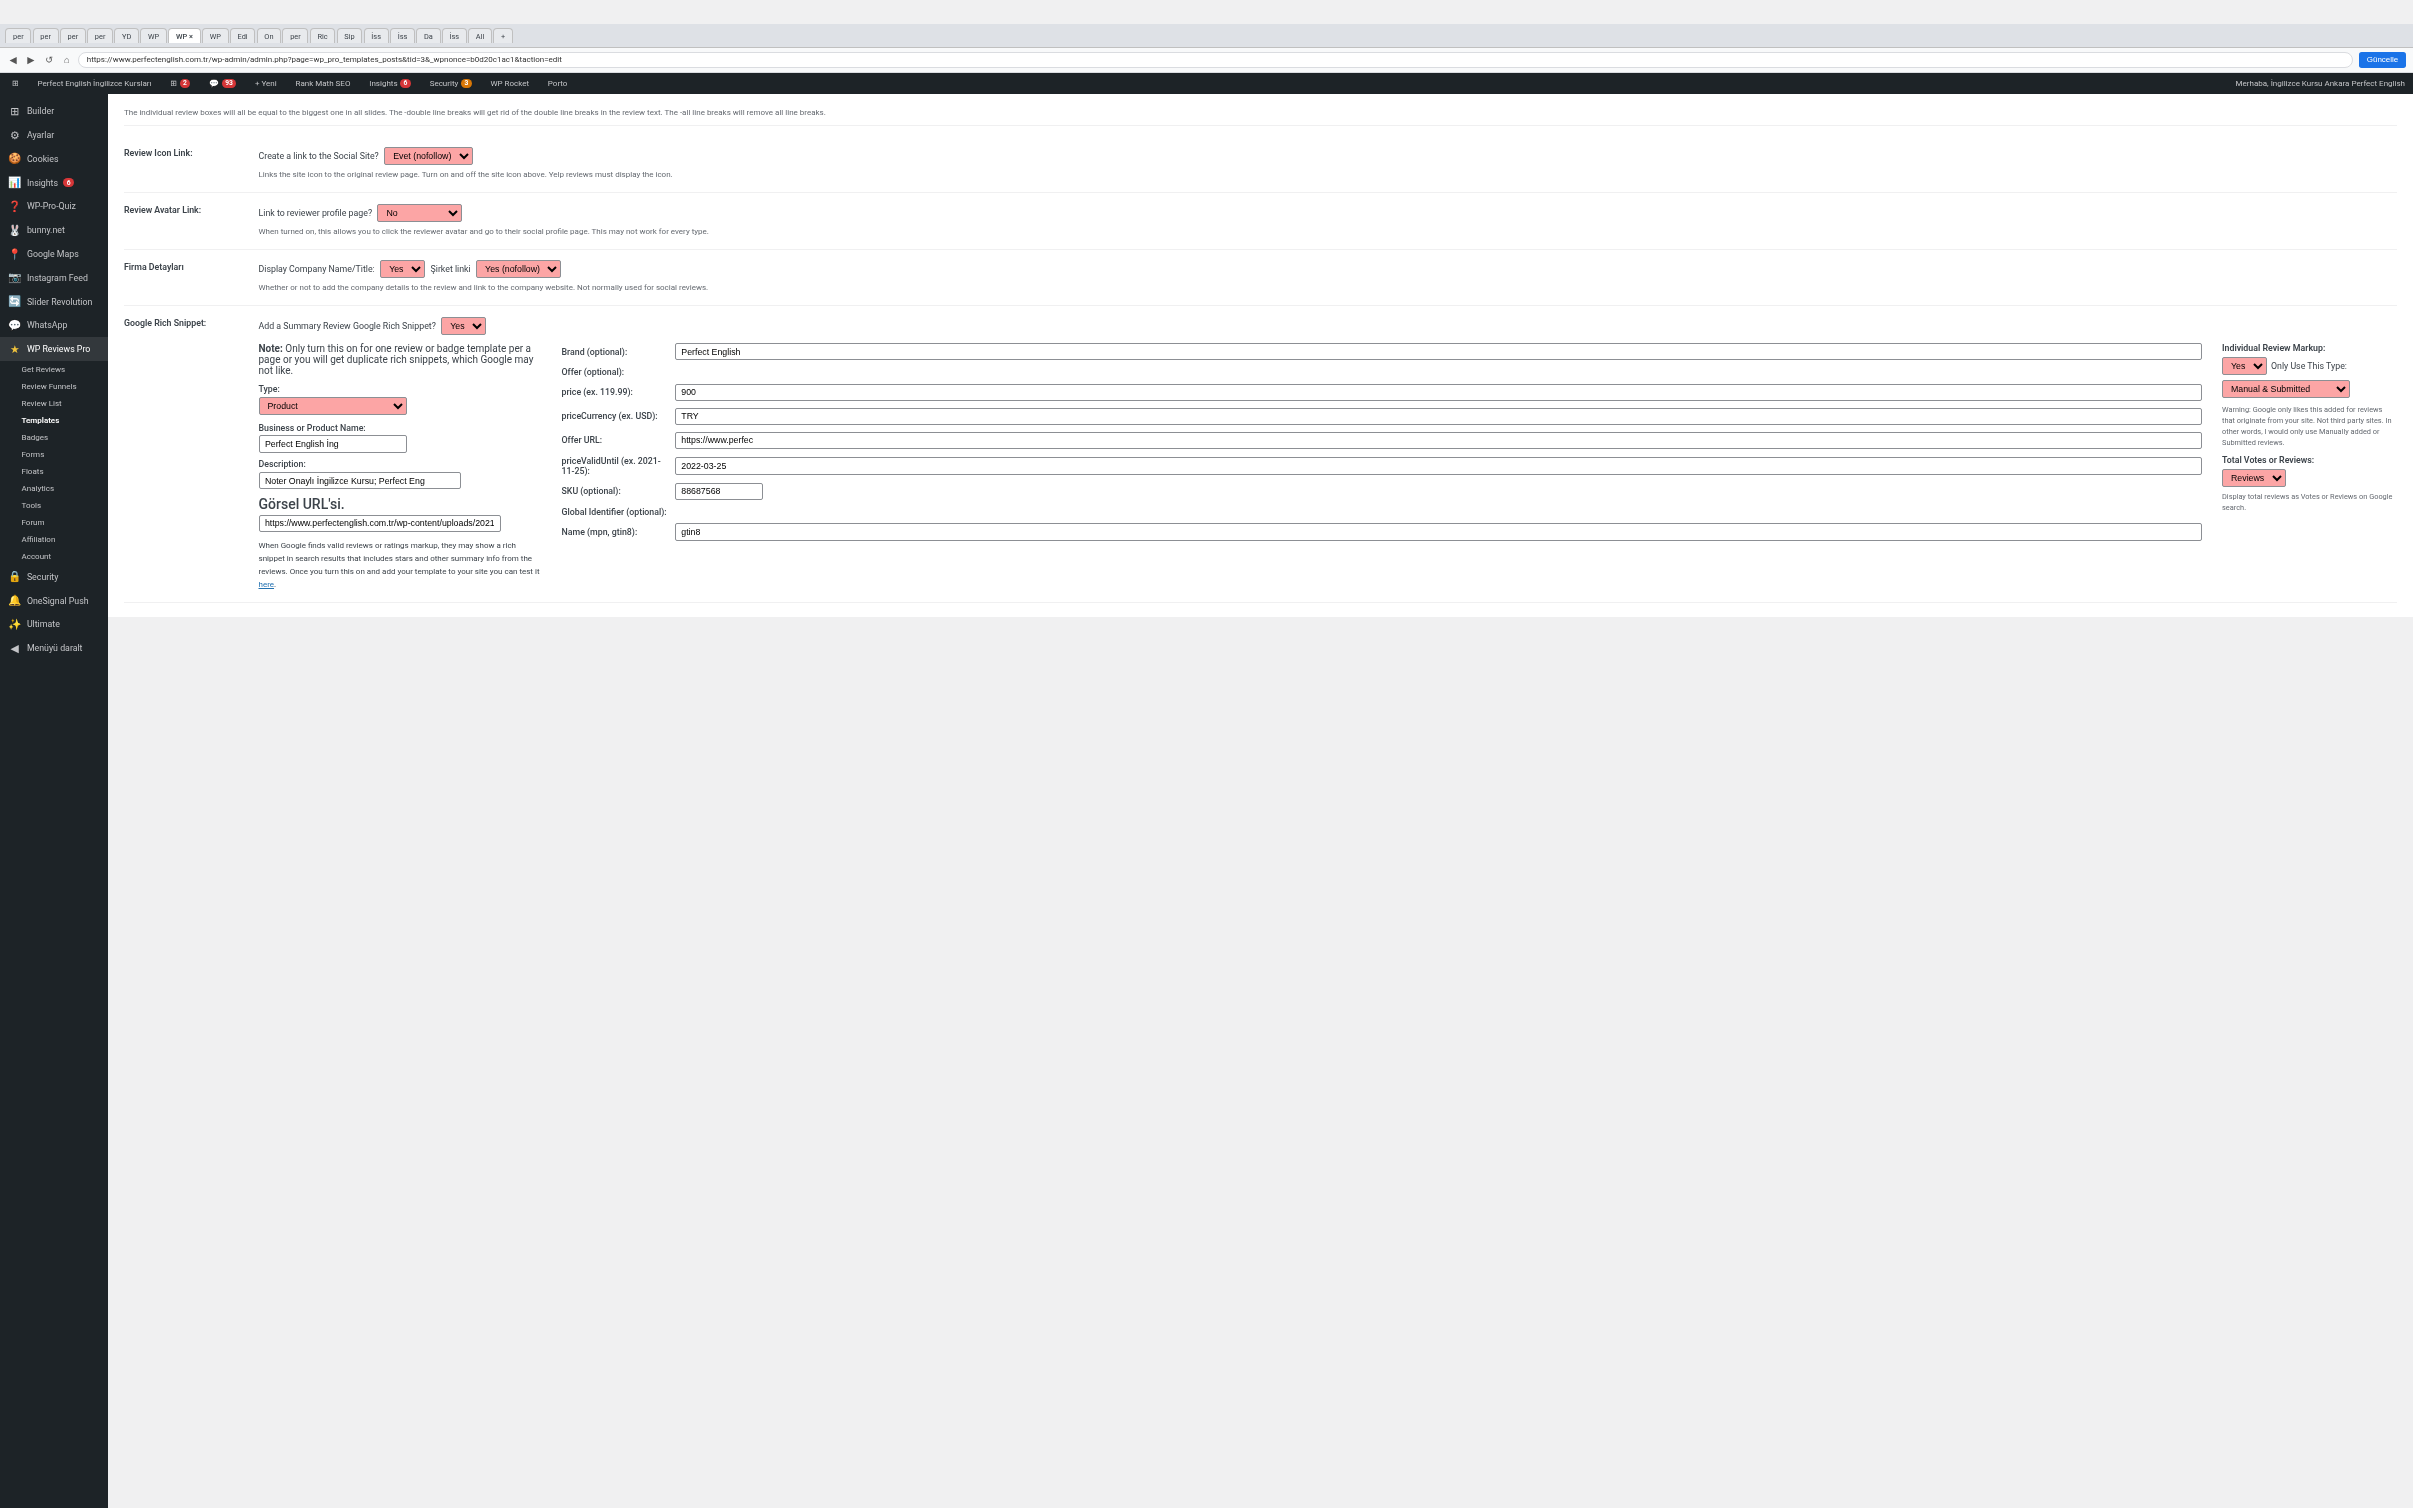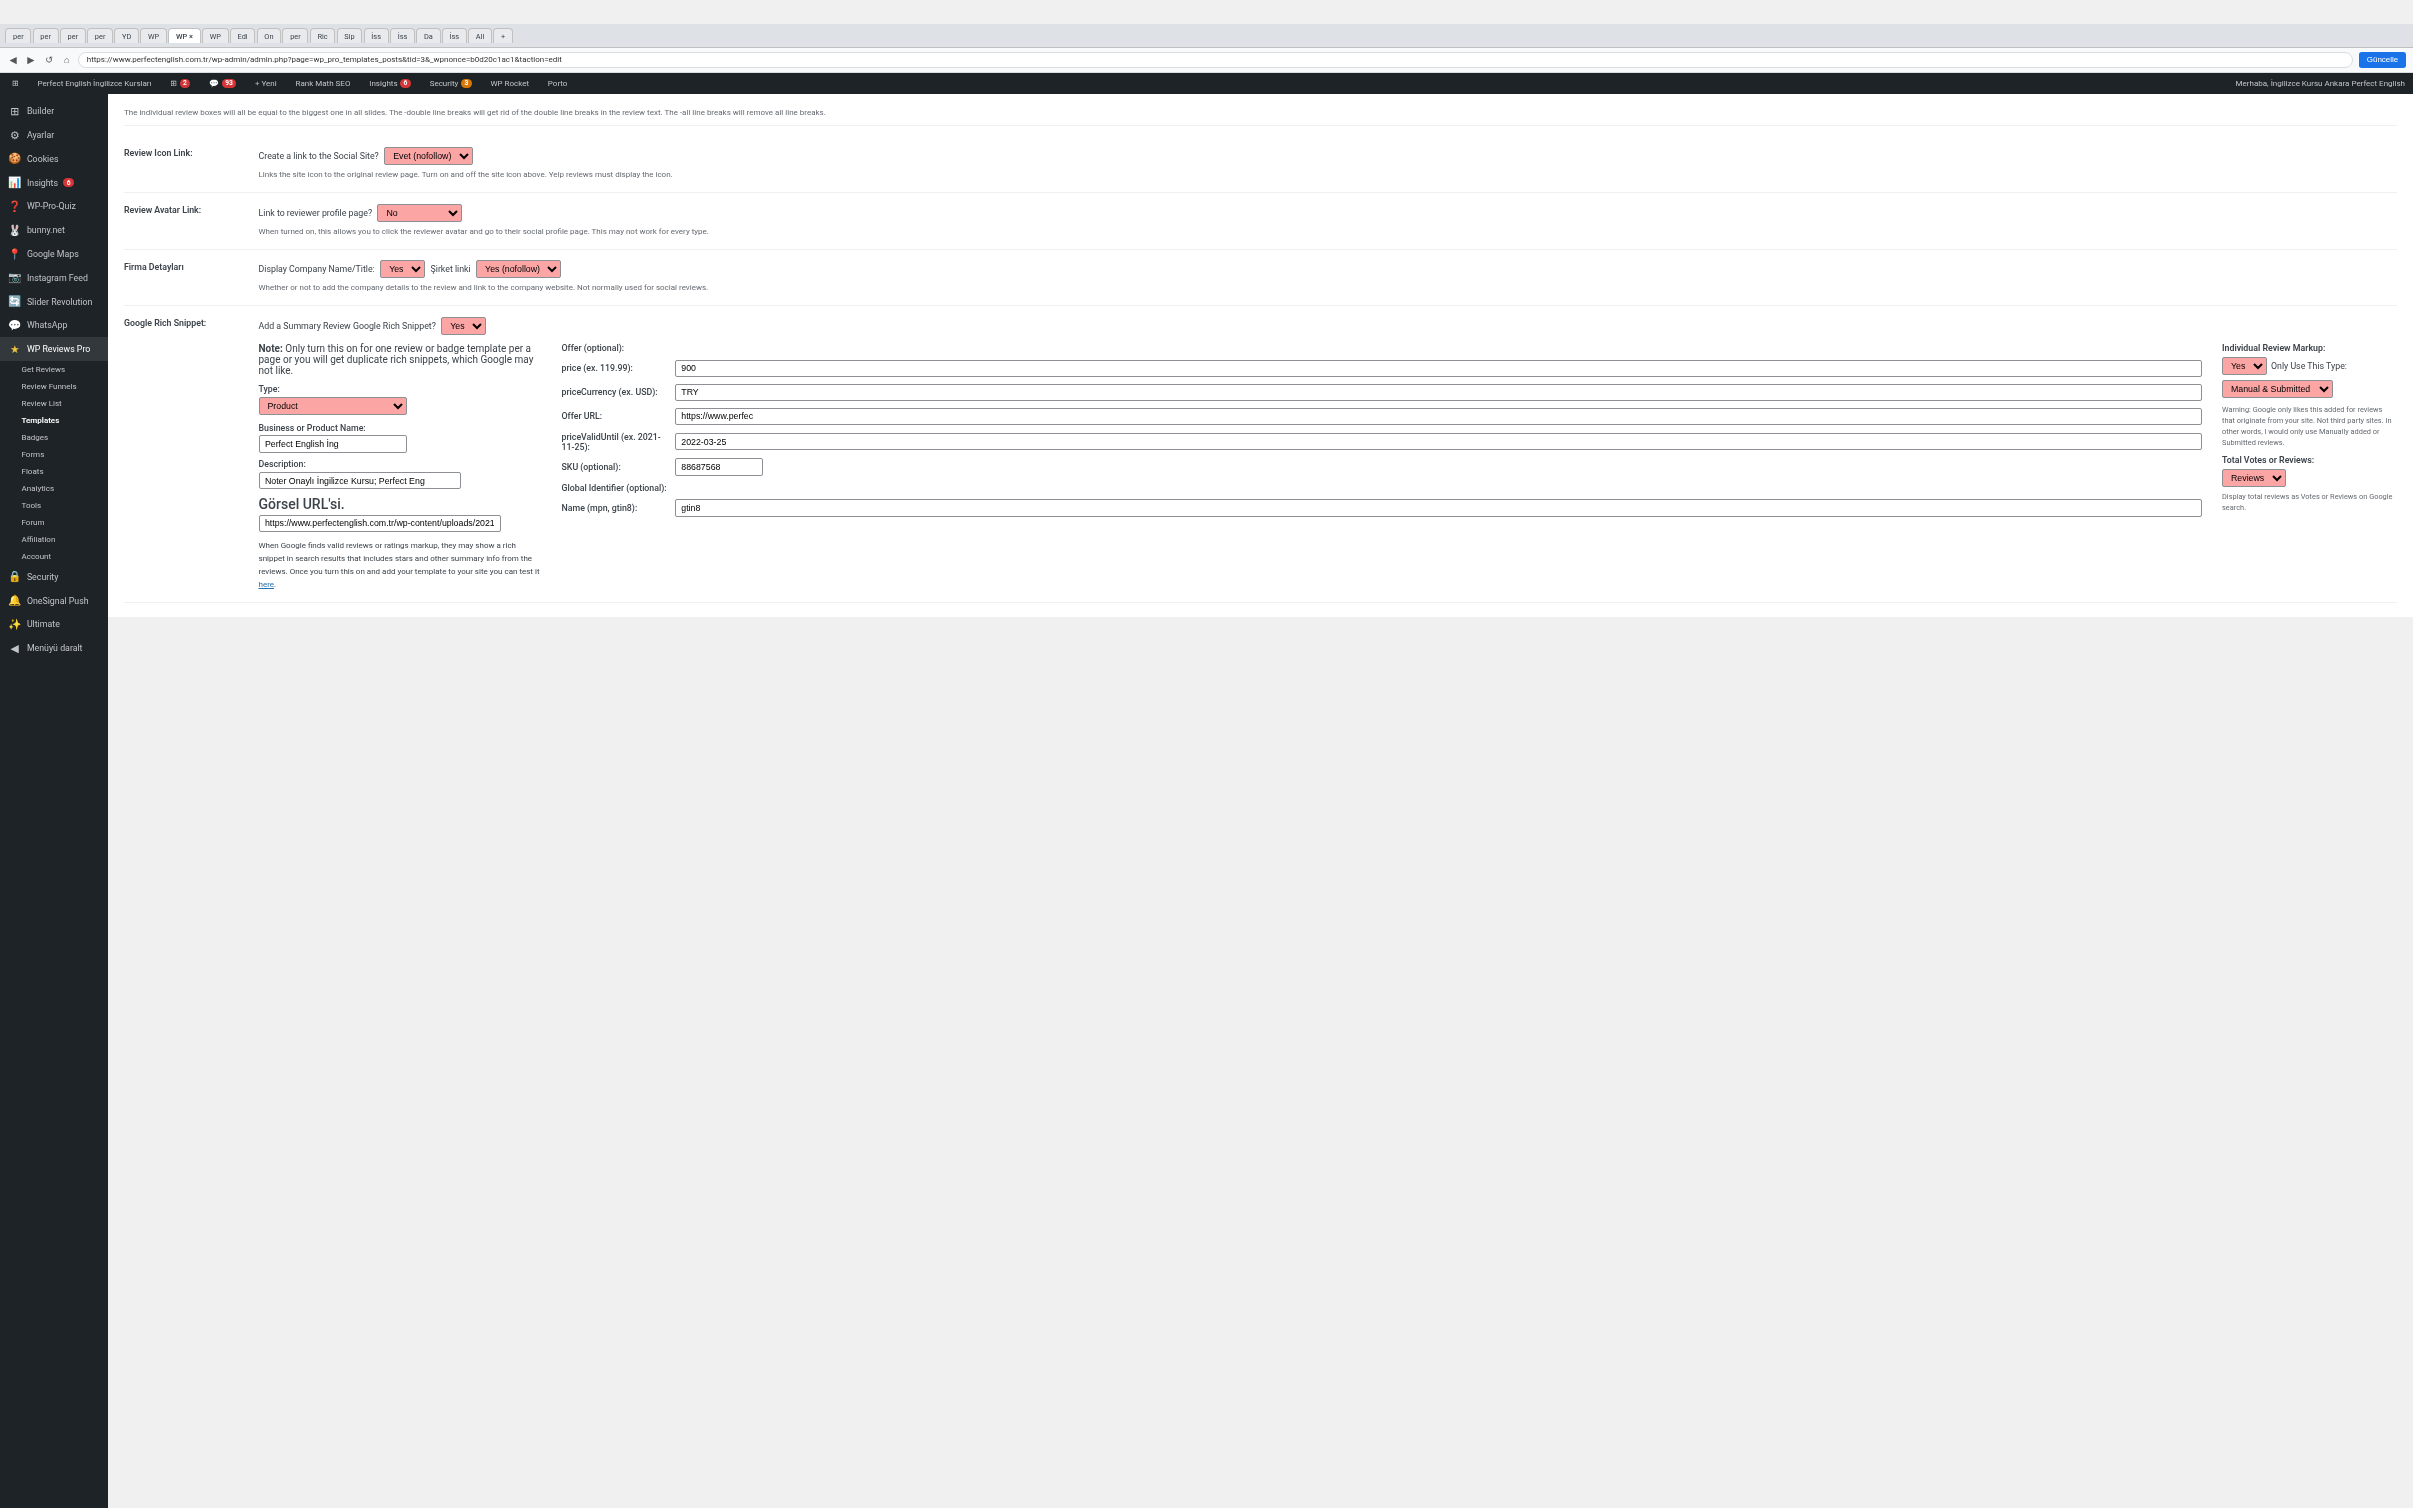--- a/index.html
+++ b/index.html
@@ -520,20 +520,24 @@
                 <input type="text" style="width: 242px;" value="https://www.perfectenglish.com.tr/wp-content/uploads/2021/0">
               </div>
               <div class="when-google-text">
                 <span>When Google finds valid reviews or ratings markup, they may show a rich snippet in search results that includes stars and other summary info from the reviews. Once you turn this on and add your template to your site you can test it</span>
                 <a class="here-link">here</a>.
               </div>
             </div>
 
             <div style="flex:1;">
               <div class="panel-field-row">
+                <div class="panel-field-label">Brand (optional):</div>
+                <input type="text" class="panel-field-input" value="Perfect English" style="">
+              </div>
+              <div class="panel-field-row">
                 <div class="panel-field-label">Offer (optional):</div>
               </div>
               <div class="panel-field-row">
                 <div class="panel-field-label">price (ex. 119.99):</div>
                 <input type="text" class="panel-field-input" value="900" style="">
               </div>
               <div class="panel-field-row">
                 <div class="panel-field-label">priceCurrency (ex. USD):</div>
                 <input type="text" class="panel-field-input" value="TRY" style="">
               </div>
@@ -561,21 +565,21 @@
             <div class="indiv-review-panel">
               <div class="indiv-title">Individual Review Markup:</div>
               <div class="indiv-row">
                 <select>
                   <option>Yes</option>
                   <option>No</option>
                 </select>
                 <span>Only Use This Type:</span>
               </div>
               <div style="margin-bottom:5.4px;">
-                <select style="width:111px;">
+                <select style="width:128px;">
                   <option>Manual &amp; Submitted</option>
                   <option>Manual Only</option>
                   <option>Submitted Only</option>
                   <option>All</option>
                 </select>
               </div>
               <div class="indiv-note">Warning: Google only likes this added for reviews that originate from your site. Not third party sites. In other words, I would only use Manually added or Submitted reviews.</div>
               <div class="total-votes-label">Total Votes or Reviews:</div>
               <div style="margin-top:4px;">
                 <select>

